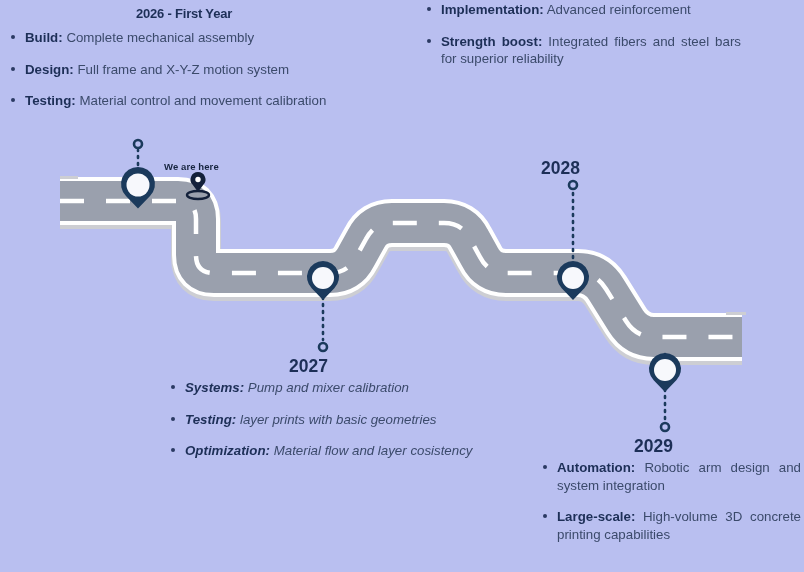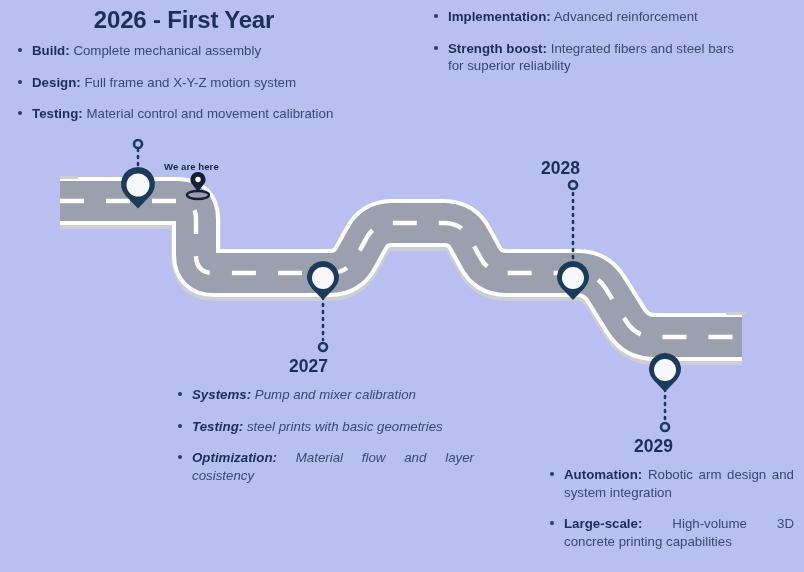--- a/index.html
+++ b/index.html
@@ -10,29 +10,29 @@
     overflow:hidden;
     position:relative;
     color:#23305a;
   }
   .stage{position:absolute;inset:0;}
 
   
   .block{position:absolute;}
   .block h2{
     margin:0 0 8px 0;
-    font-size:24px;
+    font-size:13px;
     font-weight:bold;
     color:#1d2f57;
     text-align:center;
     letter-spacing:-0.2px;
   }
   ul.items{
     list-style:none;
-    margin:8px;padding:0;
+    margin:1px;padding:0;
   }
   ul.items li{
     position:relative;
     padding-left:16px;
     margin-bottom:14px;
     font-size:13.3px;
     line-height:1.32;
     color:#3b4a6b;
     text-align:justify;
     text-justify:inter-word;
@@ -219,21 +219,21 @@
   <div class="block" id="block-2027">
     <ul class="items">
       <li>
         <span class="dot"></span>
         <b>Systems:</b> 
         <span>Pump and mixer calibration</span>
       </li>
       <li>
         <span class="dot"></span>
         <b>Testing:</b> 
-        <span>steel prints with basic geometries</span>
+        <span>layer prints with basic geometries</span>
       </li>
       <li>
         <span class="dot"></span>
         <b>Optimization:</b> 
         <span>Material flow and layer cosistency</span>
       </li>
     </ul>
   </div>
 
   <div class="block" id="block-2029">

